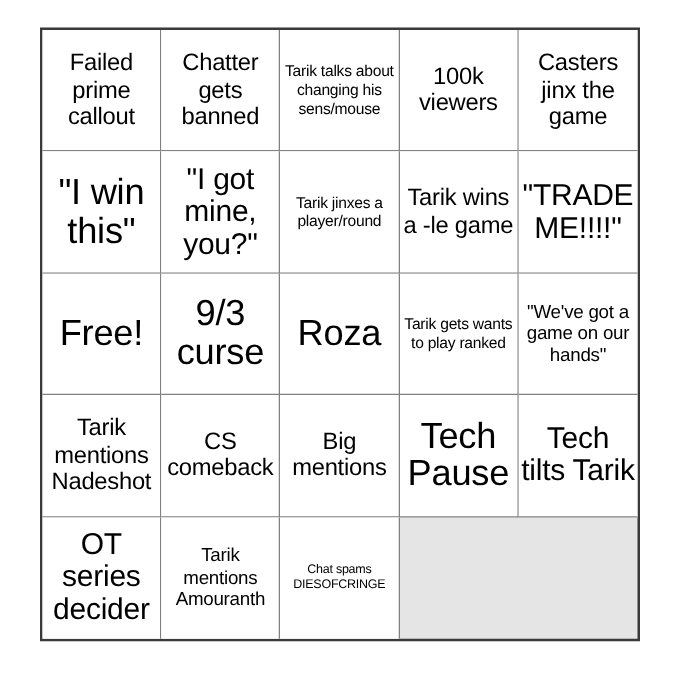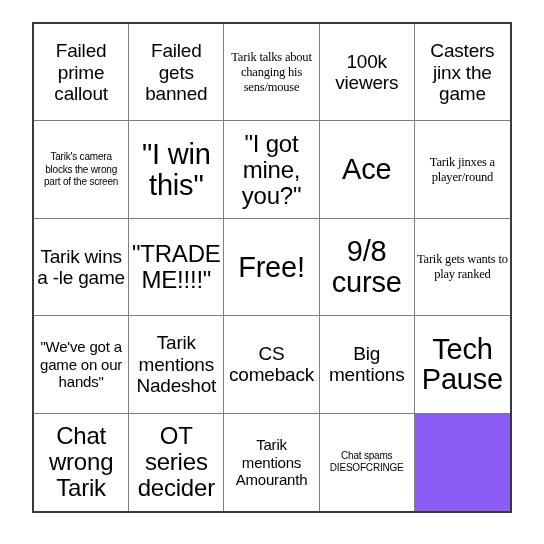--- a/index.html
+++ b/index.html
@@ -18,21 +18,21 @@
     position: absolute;
     left: 32px;
     top: 22px;
     width: 480px;
     height: 491px;
     box-sizing: border-box;
     border: 2px solid #3a3a3a;
     display: grid;
     grid-template-columns: repeat(5, 1fr);
     grid-template-rows: repeat(5, 1fr);
-    background: #8b5cf6;
+    background: #e5e5e5;
   }
   .cell {
     box-sizing: border-box;
     border-right: 1px solid #808080;
     border-bottom: 1px solid #808080;
     display: flex;
     align-items: center;
     justify-content: center;
     text-align: center;
     padding: 1px 2px;
@@ -43,92 +43,89 @@
   .cell:nth-child(n+21) { border-bottom: none; }
   .cell-text {
     display: block;
     width: 100%;
     line-height: 1.08;
     letter-spacing: -0.2px;
     word-wrap: break-word;
   }
   
   .s-xs .cell-text { font-size: 10px;  line-height: 1.22; }
-  .s-sm .cell-text { font-size: 12.5px; line-height: 1.2; font-family: Liberation Serif, serif; }
+  .s-sm .cell-text { font-size: 12.5px; line-height: 1.2; }
   .s-md .cell-text { font-size: 15px;  line-height: 1.16; }
   .s-lg .cell-text { font-size: 19px;  line-height: 1.12; }
   .s-xl .cell-text { font-size: 24px;  line-height: 1.08; }
   .s-xxl .cell-text { font-size: 29px; line-height: 1.06; }
 </style>
 </head>
 <body>
 
 <div id="bingo-card">
     <div class="cell s-lg">
       <span class="cell-text">Failed prime callout</span>
     </div>
     <div class="cell s-lg">
-      <span class="cell-text">Failed gets banned</span>
+      <span class="cell-text">Chatter gets banned</span>
     </div>
     <div class="cell s-sm">
       <span class="cell-text">Tarik talks about changing his sens/mouse</span>
     </div>
     <div class="cell s-lg">
       <span class="cell-text">100k viewers</span>
     </div>
     <div class="cell s-lg">
       <span class="cell-text">Casters jinx the game</span>
     </div>
-    <div class="cell s-xs">
-      <span class="cell-text">Tarik's camera blocks the wrong part of the screen</span>
-    </div>
     <div class="cell s-xxl">
       <span class="cell-text">"I win this"</span>
     </div>
     <div class="cell s-xl">
       <span class="cell-text">"I got mine, you?"</span>
-    </div>
-    <div class="cell s-xxl">
-      <span class="cell-text">Ace</span>
     </div>
     <div class="cell s-sm">
       <span class="cell-text">Tarik jinxes a player/round</span>
     </div>
     <div class="cell s-lg">
       <span class="cell-text">Tarik wins a -le game</span>
     </div>
     <div class="cell s-xl">
       <span class="cell-text">"TRADE ME!!!!"</span>
     </div>
     <div class="cell s-xxl">
       <span class="cell-text">Free!</span>
     </div>
     <div class="cell s-xxl">
-      <span class="cell-text">9/8 curse</span>
+      <span class="cell-text">9/3 curse</span>
+    </div>
+    <div class="cell s-xxl">
+      <span class="cell-text">Roza</span>
     </div>
     <div class="cell s-sm">
       <span class="cell-text">Tarik gets wants to play ranked</span>
     </div>
     <div class="cell s-md">
       <span class="cell-text">"We've got a game on our hands"</span>
     </div>
     <div class="cell s-lg">
       <span class="cell-text">Tarik mentions Nadeshot</span>
     </div>
     <div class="cell s-lg">
       <span class="cell-text">CS comeback</span>
     </div>
     <div class="cell s-lg">
       <span class="cell-text">Big mentions</span>
     </div>
     <div class="cell s-xxl">
       <span class="cell-text">Tech Pause</span>
     </div>
     <div class="cell s-xl">
-      <span class="cell-text">Chat wrong Tarik</span>
+      <span class="cell-text">Tech tilts Tarik</span>
     </div>
     <div class="cell s-xl">
       <span class="cell-text">OT series decider</span>
     </div>
     <div class="cell s-md">
       <span class="cell-text">Tarik mentions Amouranth</span>
     </div>
     <div class="cell s-xs">
       <span class="cell-text">Chat spams DIESOFCRINGE</span>
     </div>

